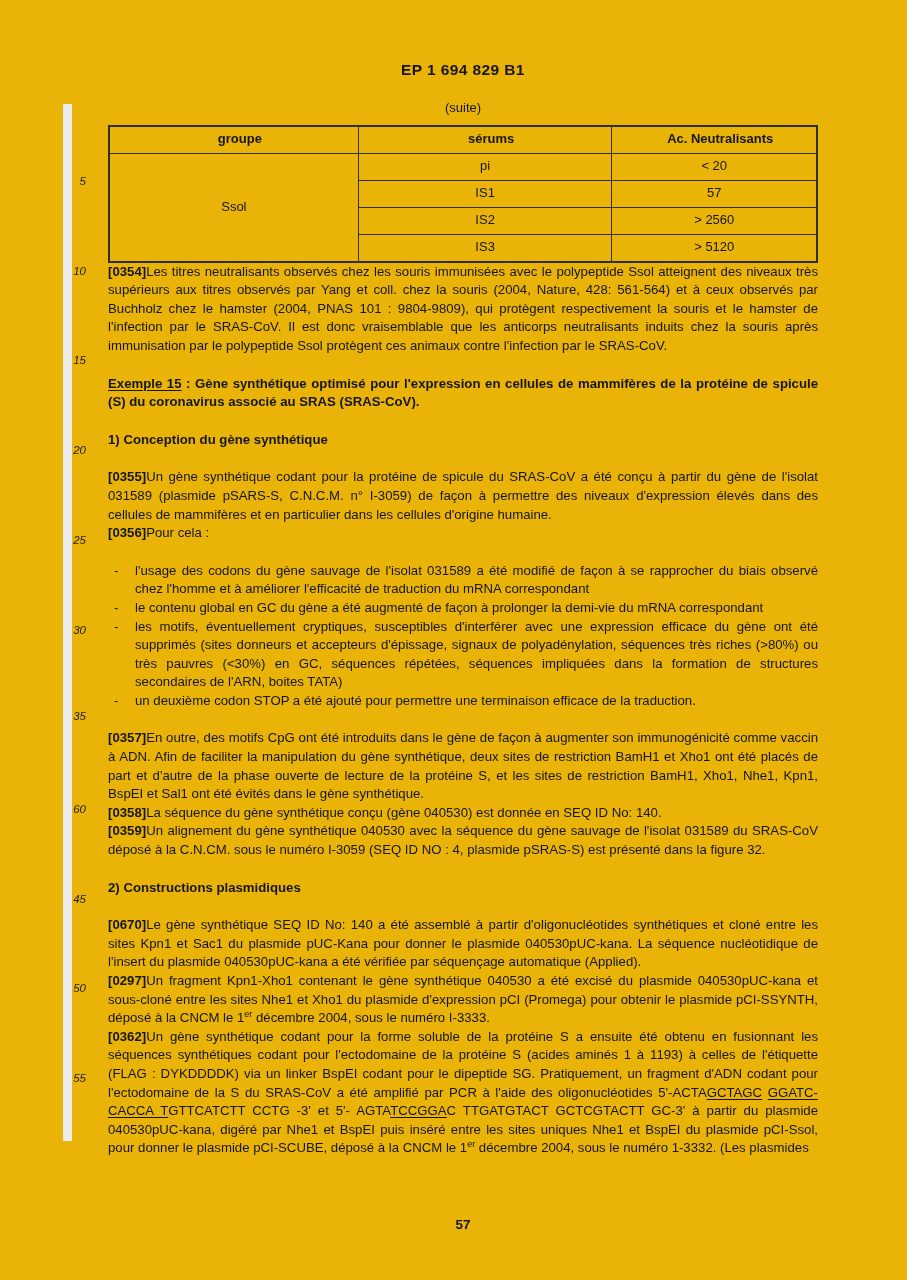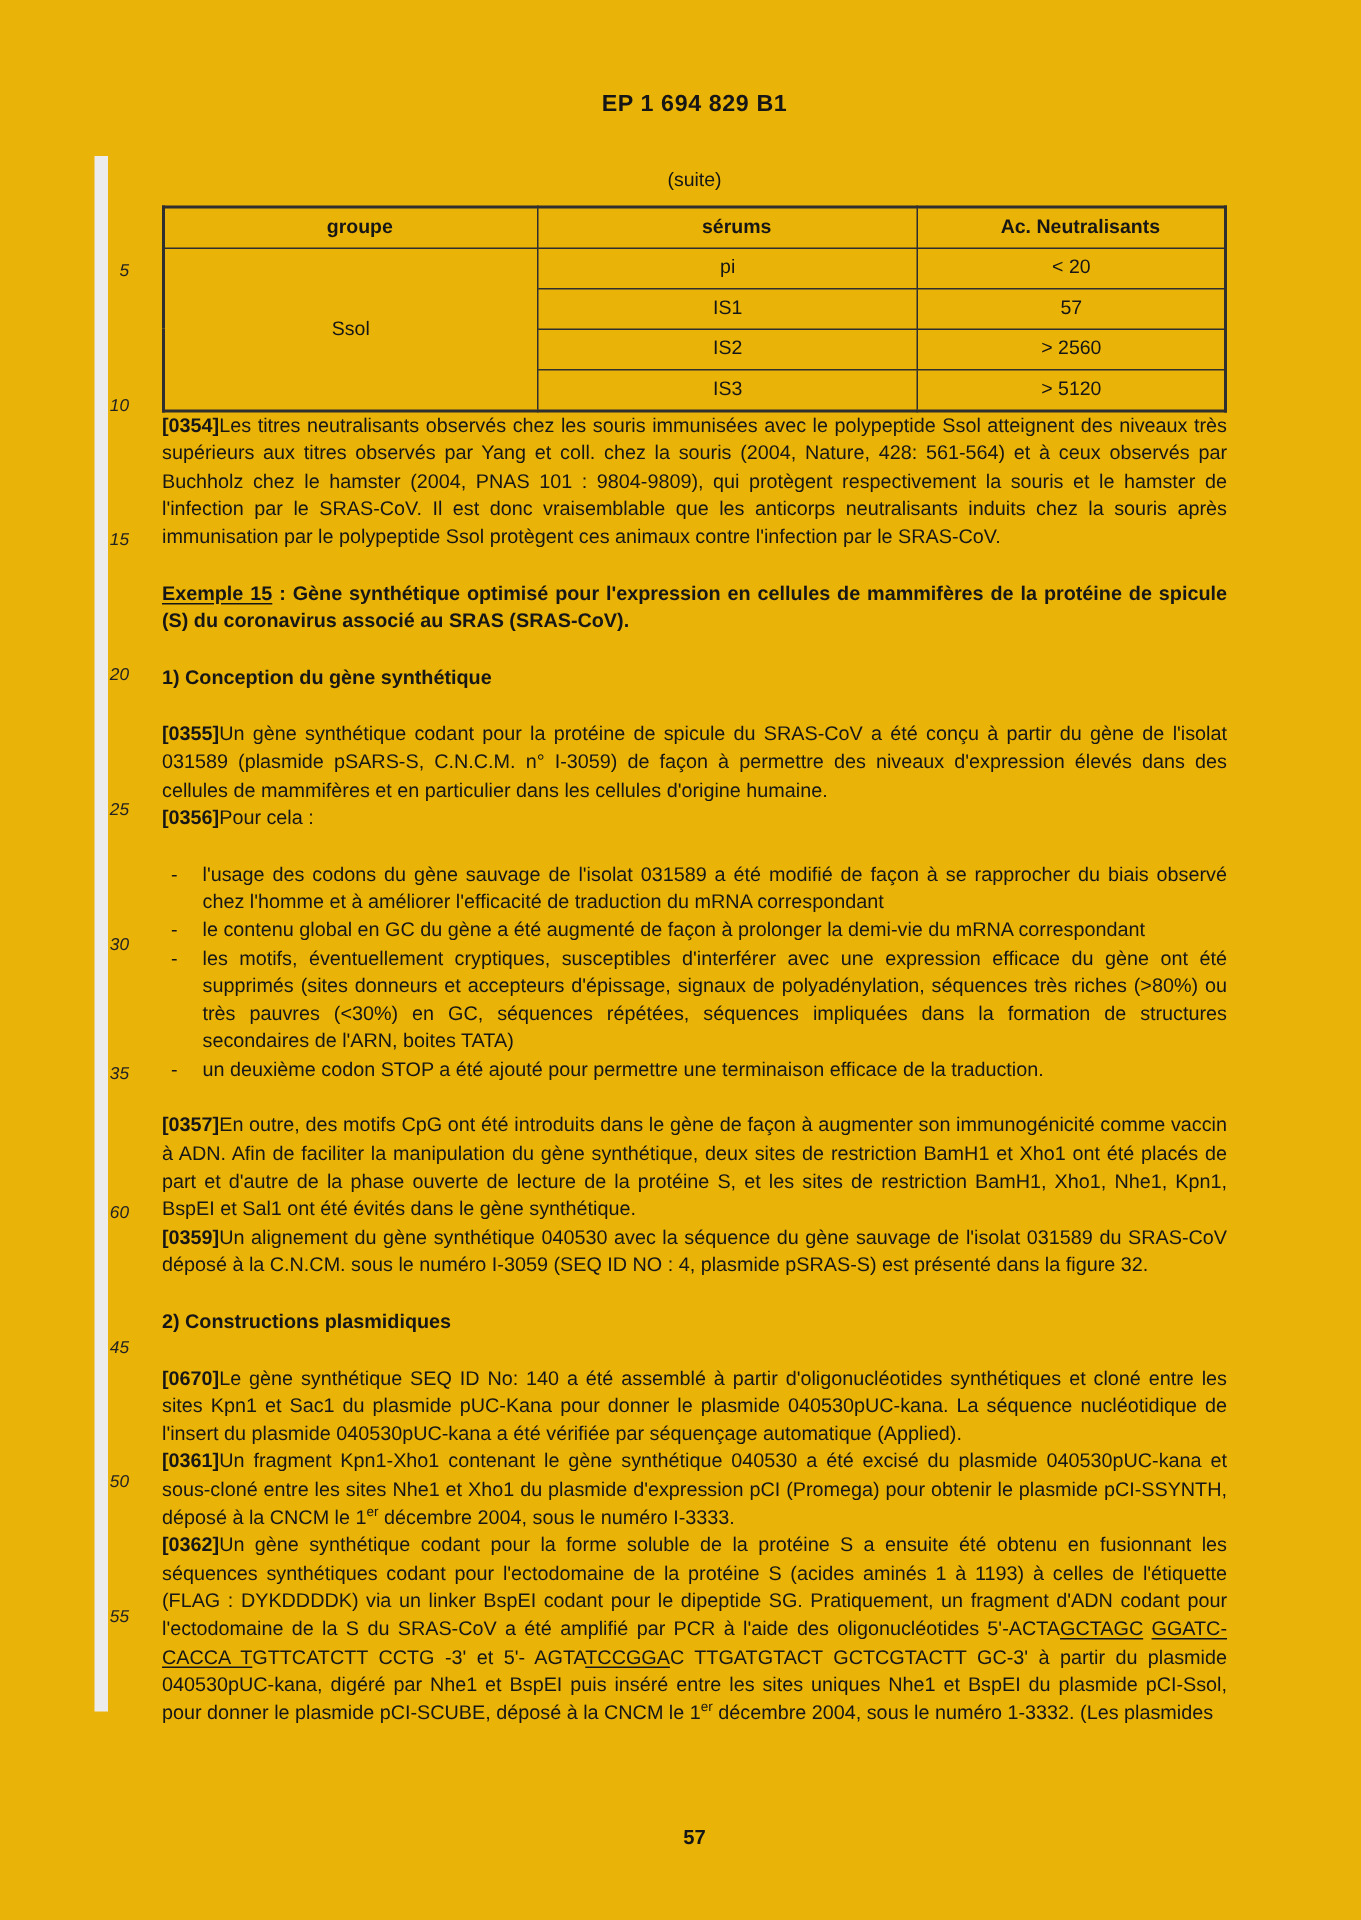--- a/index.html
+++ b/index.html
@@ -13,21 +13,21 @@
   }
   .margin-strip{position:absolute;left:63px;top:104px;width:9px;height:1037px;background:#ececec;}
   .lineno{
     position:absolute;left:56px;width:30px;text-align:right;
     font-style:italic;font-size:11.5px;color:#222;
   }
   .content{
     position:absolute;left:108px;top:99px;width:710px;
     font-size:13.2px;line-height:18.6px;
   }
-  .suite{text-align:center;margin:12px 0 7px 0;font-size:13px;}
+  .suite{text-align:center;margin:0 0 7px 0;font-size:13px;}
   table.results{border-collapse:collapse;width:100%;border:2px solid #2f2f2f;table-layout:fixed;}
   table.results th,table.results td{
     border:1.5px solid #2f2f2f;height:26px;text-align:center;vertical-align:middle;
     font-size:13px;padding:0;font-weight:normal;
   }
   table.results th{font-weight:bold;padding-left:12px;}
   .para{margin:0;text-align:justify;}
   .pnum{}
   .heading{margin:19px 0 19px 0;font-weight:bold;text-align:justify;}
   .bullets{margin:19px 0 19px 0;}
@@ -113,23 +113,24 @@
           <div class="bullet">
             <span class="dash">-</span>
             <span class="btext">les motifs, éventuellement cryptiques, susceptibles d'interférer avec une expression efficace du gène ont été supprimés (sites donneurs et accepteurs d'épissage, signaux de polyadénylation, séquences très riches (&gt;80%) ou très pauvres (&lt;30%) en GC, séquences répétées, séquences impliquées dans la formation de structures secondaires de l'ARN, boites TATA)</span>
           </div>
           <div class="bullet">
             <span class="dash">-</span>
             <span class="btext">un deuxième codon STOP a été ajouté pour permettre une terminaison efficace de la traduction.</span>
           </div>
         </div>
         <p class="para"><b class="pnum">[0357]</b><span>En outre, des motifs CpG ont été introduits dans le gène de façon à augmenter son immunogénicité comme vaccin à ADN. Afin de faciliter la manipulation du gène synthétique, deux sites de restriction BamH1 et Xho1 ont été placés de part et d'autre de la phase ouverte de lecture de la protéine S, et les sites de restriction BamH1, Xho1, Nhe1, Kpn1, BspEI et Sal1 ont été évités dans le gène synthétique.</span></p>
+        <p class="para"><b class="pnum">[0358]</b><span>La séquence du gène synthétique conçu (gène 040530) est donnée en SEQ ID No: 140.</span></p>
         <p class="para"><b class="pnum">[0359]</b><span>Un alignement du gène synthétique 040530 avec la séquence du gène sauvage de l'isolat 031589 du SRAS-CoV déposé à la C.N.CM. sous le numéro I-3059 (SEQ ID NO : 4, plasmide pSRAS-S) est présenté dans la figure 32.</span></p>
         <p class="heading"><span>2) Constructions plasmidiques</span></p>
         <p class="para"><b class="pnum">[0670]</b><span>Le gène synthétique SEQ ID No: 140 a été assemblé à partir d'oligonucléotides synthétiques et cloné entre les sites Kpn1 et Sac1 du plasmide pUC-Kana pour donner le plasmide 040530pUC-kana. La séquence nucléotidique de l'insert du plasmide 040530pUC-kana a été vérifiée par séquençage automatique (Applied).</span></p>
-        <p class="para"><b class="pnum">[0361]</b><span>Un fragment Kpn1-Xho1 contenant le gène synthétique 040530 a été excisé du plasmide 040530pUC-kana et sous-cloné entre les sites Nhe1 et Xho1 du plasmide d'expression pCI (Promega) pour obtenir le plasmide pCI-SSYNTH, déposé à la CNCM le 1</span><sup>er</sup><span> décembre 2004, sous le numéro I-3333.</span></p>
+        <p class="para"><b class="pnum">[0297]</b><span>Un fragment Kpn1-Xho1 contenant le gène synthétique 040530 a été excisé du plasmide 040530pUC-kana et sous-cloné entre les sites Nhe1 et Xho1 du plasmide d'expression pCI (Promega) pour obtenir le plasmide pCI-SSYNTH, déposé à la CNCM le 1</span><sup>er</sup><span> décembre 2004, sous le numéro I-3333.</span></p>
         <p class="para"><b class="pnum">[0362]</b><span>Un gène synthétique codant pour la forme soluble de la protéine S a ensuite été obtenu en fusionnant les séquences synthétiques codant pour l'ectodomaine de la protéine S (acides aminés 1 à 1193) à celles de l'étiquette (FLAG : DYKDDDDK) via un linker BspEI codant pour le dipeptide SG. Pratiquement, un fragment d'ADN codant pour l'ectodomaine de la S du SRAS-CoV a été amplifié par PCR à l'aide des oligonucléotides 5'-ACTA</span><span class="u">GCTAGC</span><span> </span><span class="u">GGATC-CACCA T</span><span>GTTCATCTT CCTG -3' et 5'- AGTA</span><span class="u">TCCGGA</span><span>C TTGATGTACT GCTCGTACTT GC-3' à partir du plasmide 040530pUC-kana, digéré par Nhe1 et BspEI puis inséré entre les sites uniques Nhe1 et BspEI du plasmide pCI-Ssol, pour donner le plasmide pCI-SCUBE, déposé à la CNCM le 1</span><sup>er</sup><span> décembre 2004, sous le numéro 1-3332. (Les plasmides</span></p>
       </div>
   </div>
 
   <div class="page-number">57</div>
 
 </div>
 
 </body></html>

